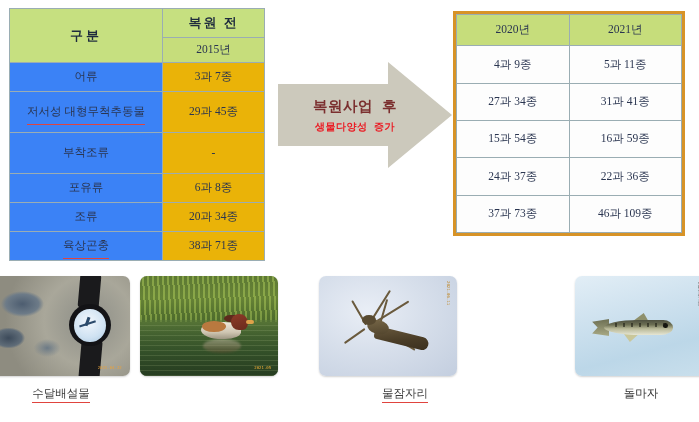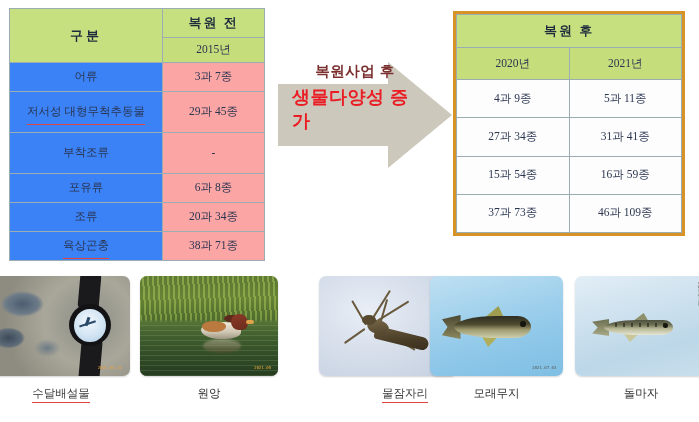--- a/index.html
+++ b/index.html
@@ -15,46 +15,46 @@
     position:absolute;left:9px;top:8px;width:250px;height:228px;
     border-collapse:collapse;table-layout:fixed;
     border:1px solid #9fb2b8;
   }
   .tbl-before td{
     border:1px solid #9aadb3;
     text-align:center;vertical-align:middle;
     font-size:11.5px;color:#2a3550;line-height:1.2;
   }
   .tbl-before .c-label{width:150px;background:#3b82f6;}
-  .tbl-before .c-val{width:99px;background:#fca5a5;}
+  .tbl-before .c-val{width:99px;background:#eab308;}
   .tbl-before .hdr-title{background:#c6e080;font-weight:bold;font-size:13px;color:#1e2b3d;letter-spacing:2px;}
   .tbl-before .hdr-sub{background:#c6dd7b;font-size:11.5px;color:#2a3550;margin-top:24px;}
   .tbl-before .hdr-left{background:#c6e080;font-weight:bold;font-size:13px;color:#1e2b3d;letter-spacing:3px;}
 
   .r-h1{height:26px;}
   .r-h2{height:22px;}
   .r-normal{height:26px;}
   .r-tall{height:38px;}
 
   .sq-underline{
     background-image:linear-gradient(to right,#e0443e 0,#e0443e 100%);
     background-repeat:repeat-x;background-size:3px 1px;background-position:0 100%;
     padding-bottom:8px;
   }
 
   
   .arrow-wrap{position:absolute;left:278px;top:62px;width:174px;height:106px;}
   .arrow-wrap svg{display:block;}
   .arrow-text{
     position:absolute;left:0;top:0;width:140px;height:106px;
-    display:flex;flex-direction:column;align-items:center;
-    font-family:Liberation Sans, sans-serif;
+    display:flex;flex-direction:column;align-items:center;justify-content:center;
+    font-family:Liberation Mono, monospace;
   }
   .arrow-l1{font-size:14.5px;font-weight:bold;color:#7b2f2f;letter-spacing:0.5px;margin-left:14px;}
-  .arrow-l2{font-size:18px;font-weight:bold;color:#ea1c24;letter-spacing:0.5px;margin-top:4px;margin-left:14px;}
+  .arrow-l2{font-size:10px;font-weight:bold;color:#ea1c24;letter-spacing:0.5px;margin-top:4px;margin-left:14px;}
 
   
   .tbl-after-frame{
     position:absolute;left:453px;top:11px;width:232px;height:225px;
     border:3px solid #d79327;background:#fff;box-sizing:border-box;
   }
   .tbl-after{
     width:100%;height:100%;border-collapse:collapse;table-layout:fixed;
   }
   .tbl-after td{
@@ -218,38 +218,39 @@
     </svg>
     <div class="arrow-text">
       <div class="arrow-l1">복원사업 후</div>
       <div class="arrow-l2">생물다양성 증가</div>
     </div>
   </div>
 
   <div class="tbl-after-frame">
     <table class="tbl-after">
       <tbody>
-          <tr>
-        <td class="hdr-title" colspan="2">복원 후</td>
-      </tr>
       <tr>
         <td class="hdr-sub col">2020년</td>
         <td class="hdr-sub col">2021년</td>
       </tr>
       <tr>
         <td class="cell col">4과 9종</td>
         <td class="cell col">5과 11종</td>
       </tr>
       <tr>
         <td class="cell col">27과 34종</td>
         <td class="cell col">31과 41종</td>
       </tr>
       <tr>
         <td class="cell col">15과 54종</td>
         <td class="cell col">16과 59종</td>
+      </tr>
+      <tr>
+        <td class="cell col">24과 37종</td>
+        <td class="cell col">22과 36종</td>
       </tr>
       <tr>
         <td class="cell col">37과 73종</td>
         <td class="cell col">46과 109종</td>
       </tr>
     </tbody>
       </table>
   </div>
 
   <div class="photos">
@@ -273,50 +274,38 @@
         <div class="water"></div>
         <div class="ripple"></div>
         <div class="refl2"></div>
         <div class="body"></div>
         <div class="wing"></div>
         <div class="crest"></div>
         <div class="head"></div>
         <div class="beak"></div>
         <div class="tag">2021.05</div>
       </div>
-      <div class="cap"><span>원앙</span></div>
     </div>
 
     <div class="photo-slot" style="left:285px;width:138px;padding-left:34px;">
       <div class="photo p3">
         <div class="lg lg1"></div>
         <div class="lg lg2"></div>
         <div class="lg lg3"></div>
         <div class="lg lg4"></div>
         <div class="lg lg5"></div>
         <div class="lg lg6"></div>
         <div class="bug-body"></div>
         <div class="bug-th"></div>
         <div class="bug-head"></div>
         <div class="tag">2021.06.11</div>
       </div>
       <div class="cap red"><span>물잠자리</span></div>
     </div>
 
-    <div class="photo-slot" style="left:430px;width:133px;">
-      <div class="photo p4">
-        <div class="tail"></div>
-        <div class="fin-d"></div>
-        <div class="fin-v"></div>
-        <div class="fish"></div>
-        <div class="eye"></div>
-        <div class="tag">2021.07.03</div>
-      </div>
-      <div class="cap"><span>모래무지</span></div>
-    </div>
 
     <div class="photo-slot" style="left:575px;width:132px;">
       <div class="photo p5">
         <div class="tail"></div>
         <div class="fin-d"></div>
         <div class="fin-v"></div>
         <div class="fish"></div>
         <div class="dots"></div>
         <div class="eye"></div>
         <div class="tag">2021.07.03</div>

